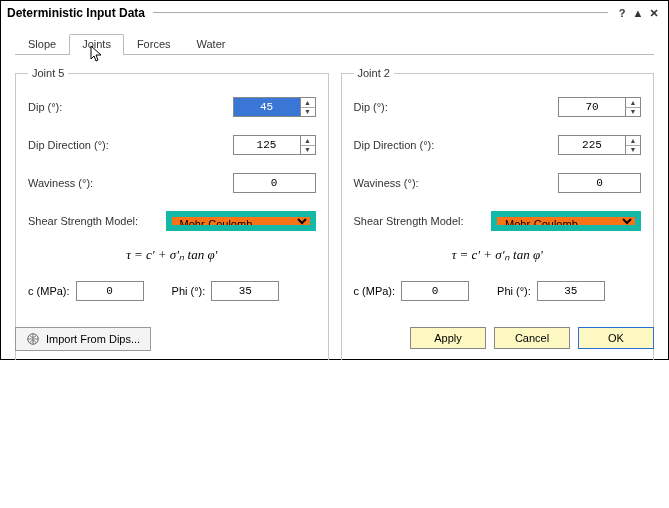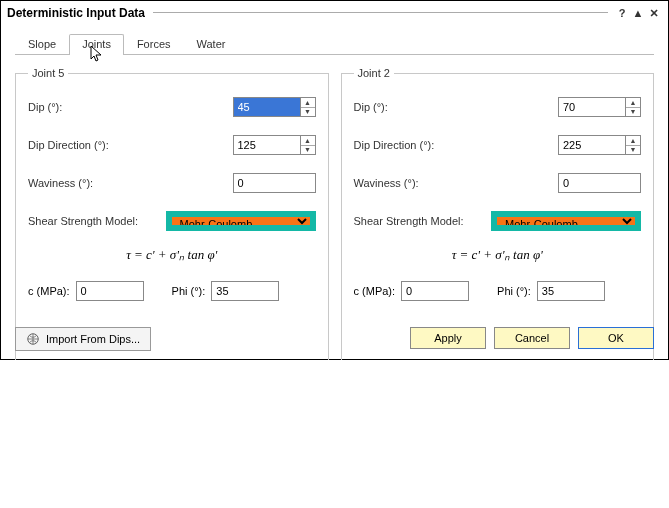--- a/index.html
+++ b/index.html
@@ -19,21 +19,21 @@
   .cursor { position: absolute; font-size: 14px; pointer-events: none; color: #000; }
 
   
   .panel-area { display: flex; gap: 12px; padding: 12px 14px 0 14px; }
   fieldset.joint { border: 1px solid #c8c8c8; padding: 10px 12px 20px 12px; margin: 0; height: 358px; position: relative; flex: 1; }
   fieldset.joint legend { padding: 0 4px; color: #333; }
 
   .row { display: flex; align-items: center; height: 24px; margin-top: 14px; }
   .row:first-of-type { margin-top: 6px; }
   .lbl { flex: 1; color: #333; }
-  .num { width: 68px; border: 1px solid #888; text-align: left; padding: 2px 4px; font-family: Liberation Sans, sans-serif; height: 20px; background: #fff; }
+  .num { width: 68px; border: 1px solid #888; text-align: center; padding: 2px 4px; font-family: Liberation Mono, monospace; height: 20px; background: #fff; }
   .num.sel { background: #3a76d6; color: #fff; }
   .spin { width: 15px; height: 20px; display: flex; flex-direction: column; border: 1px solid #888; border-left: none; }
   .spin span { flex:1; display:flex; align-items:center; justify-content:center; font-size:7px; line-height:1; color:#444; }
   .spin span:first-child { border-bottom:1px solid #aaa; }
 
   .shear-row { }
   select.model { width: 150px; border: 6px solid #14b8a6; height: 20px; background:#f97316; padding-left:4px; }
 
   .formula { text-align: center; font-family: 'Times New Roman', serif; font-style: italic; font-size: 13px; margin: 12px 0 18px 0; }
 

